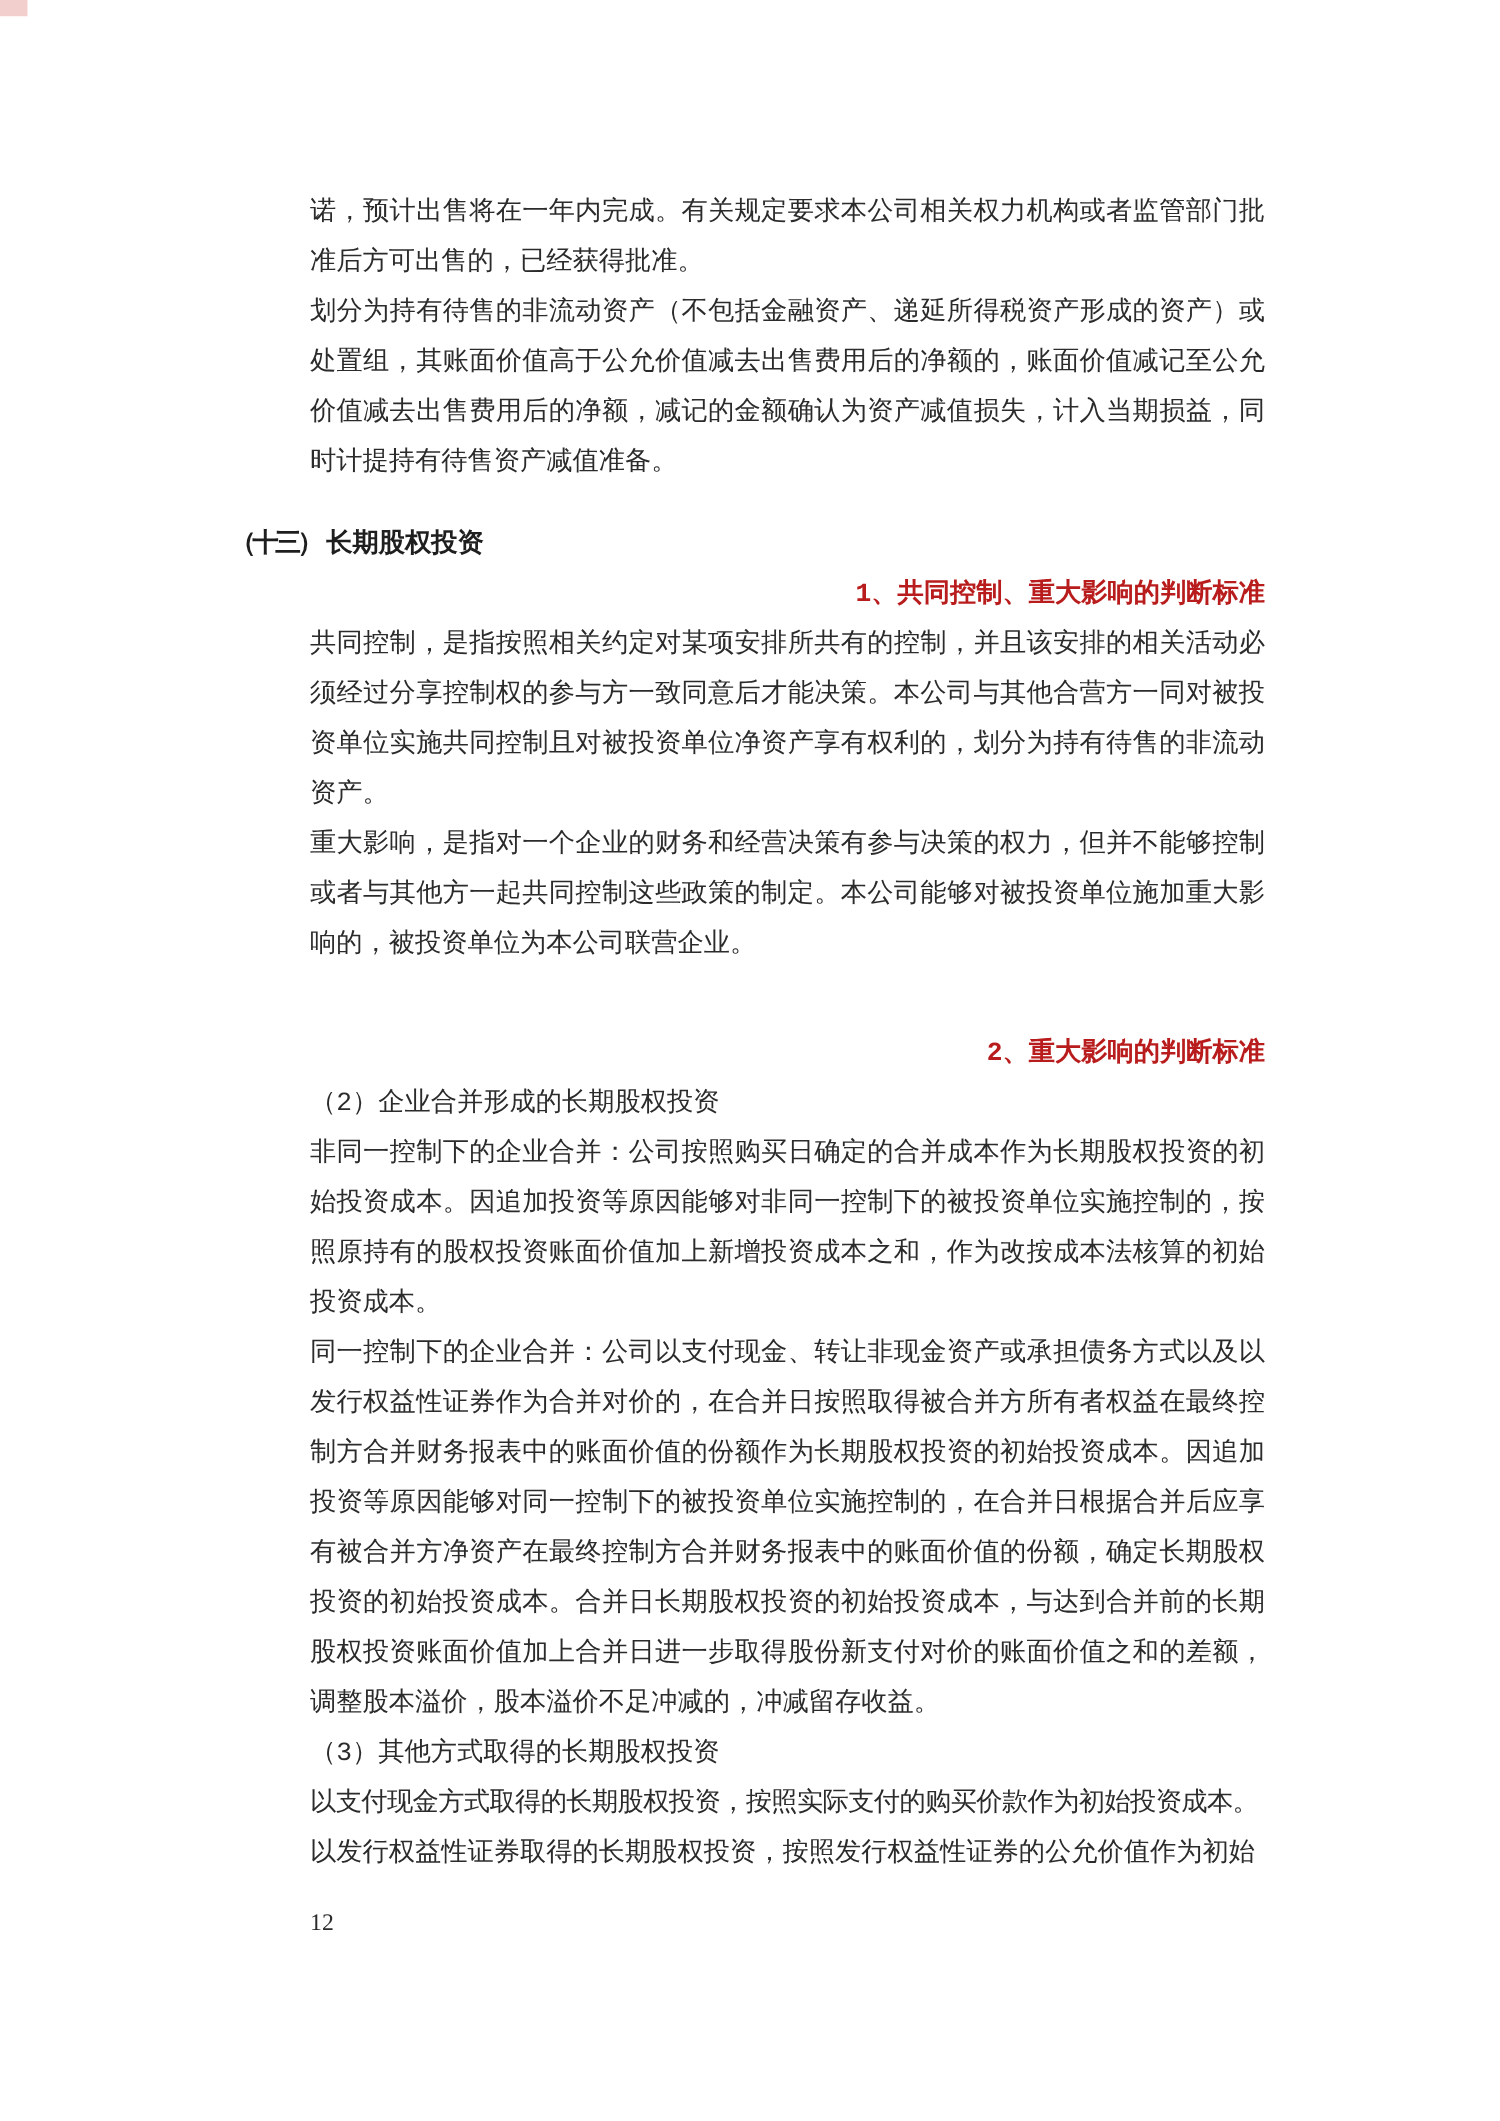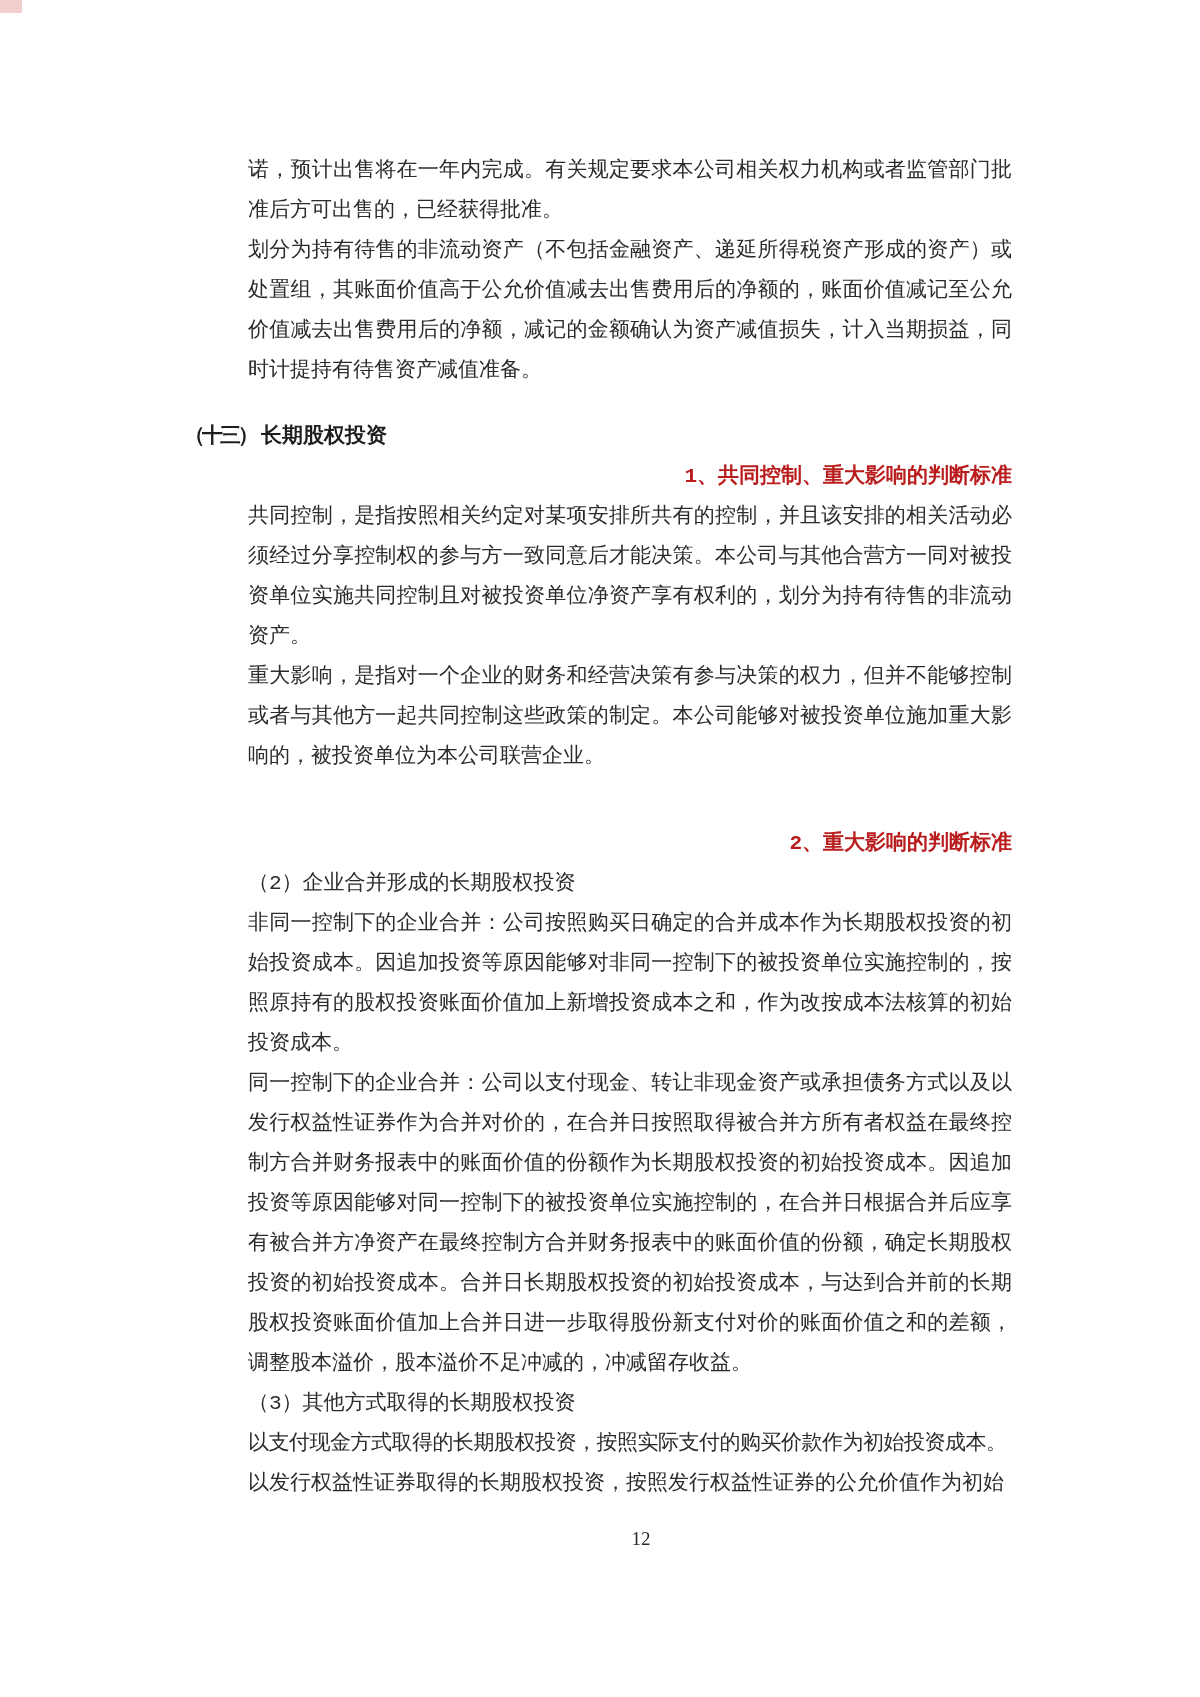--- a/index.html
+++ b/index.html
@@ -65,24 +65,24 @@
     margin-top: 47px;
   }
   .indent-paren {
     padding-left: 9px;
   }
   .tight {
     letter-spacing: -0.5px;
   }
   .page-number {
     position: absolute;
-    left: 259px;
+    left: 248px;
     width: 764px;
     top: 1528px;
-    text-align: center;
+    text-align: left;
     font-size: 19px;
     color: #2b2b2b;
   }
 </style>
 </head>
 <body>
 
 <div class="page">
 
   <div class="corner-mark"></div>

